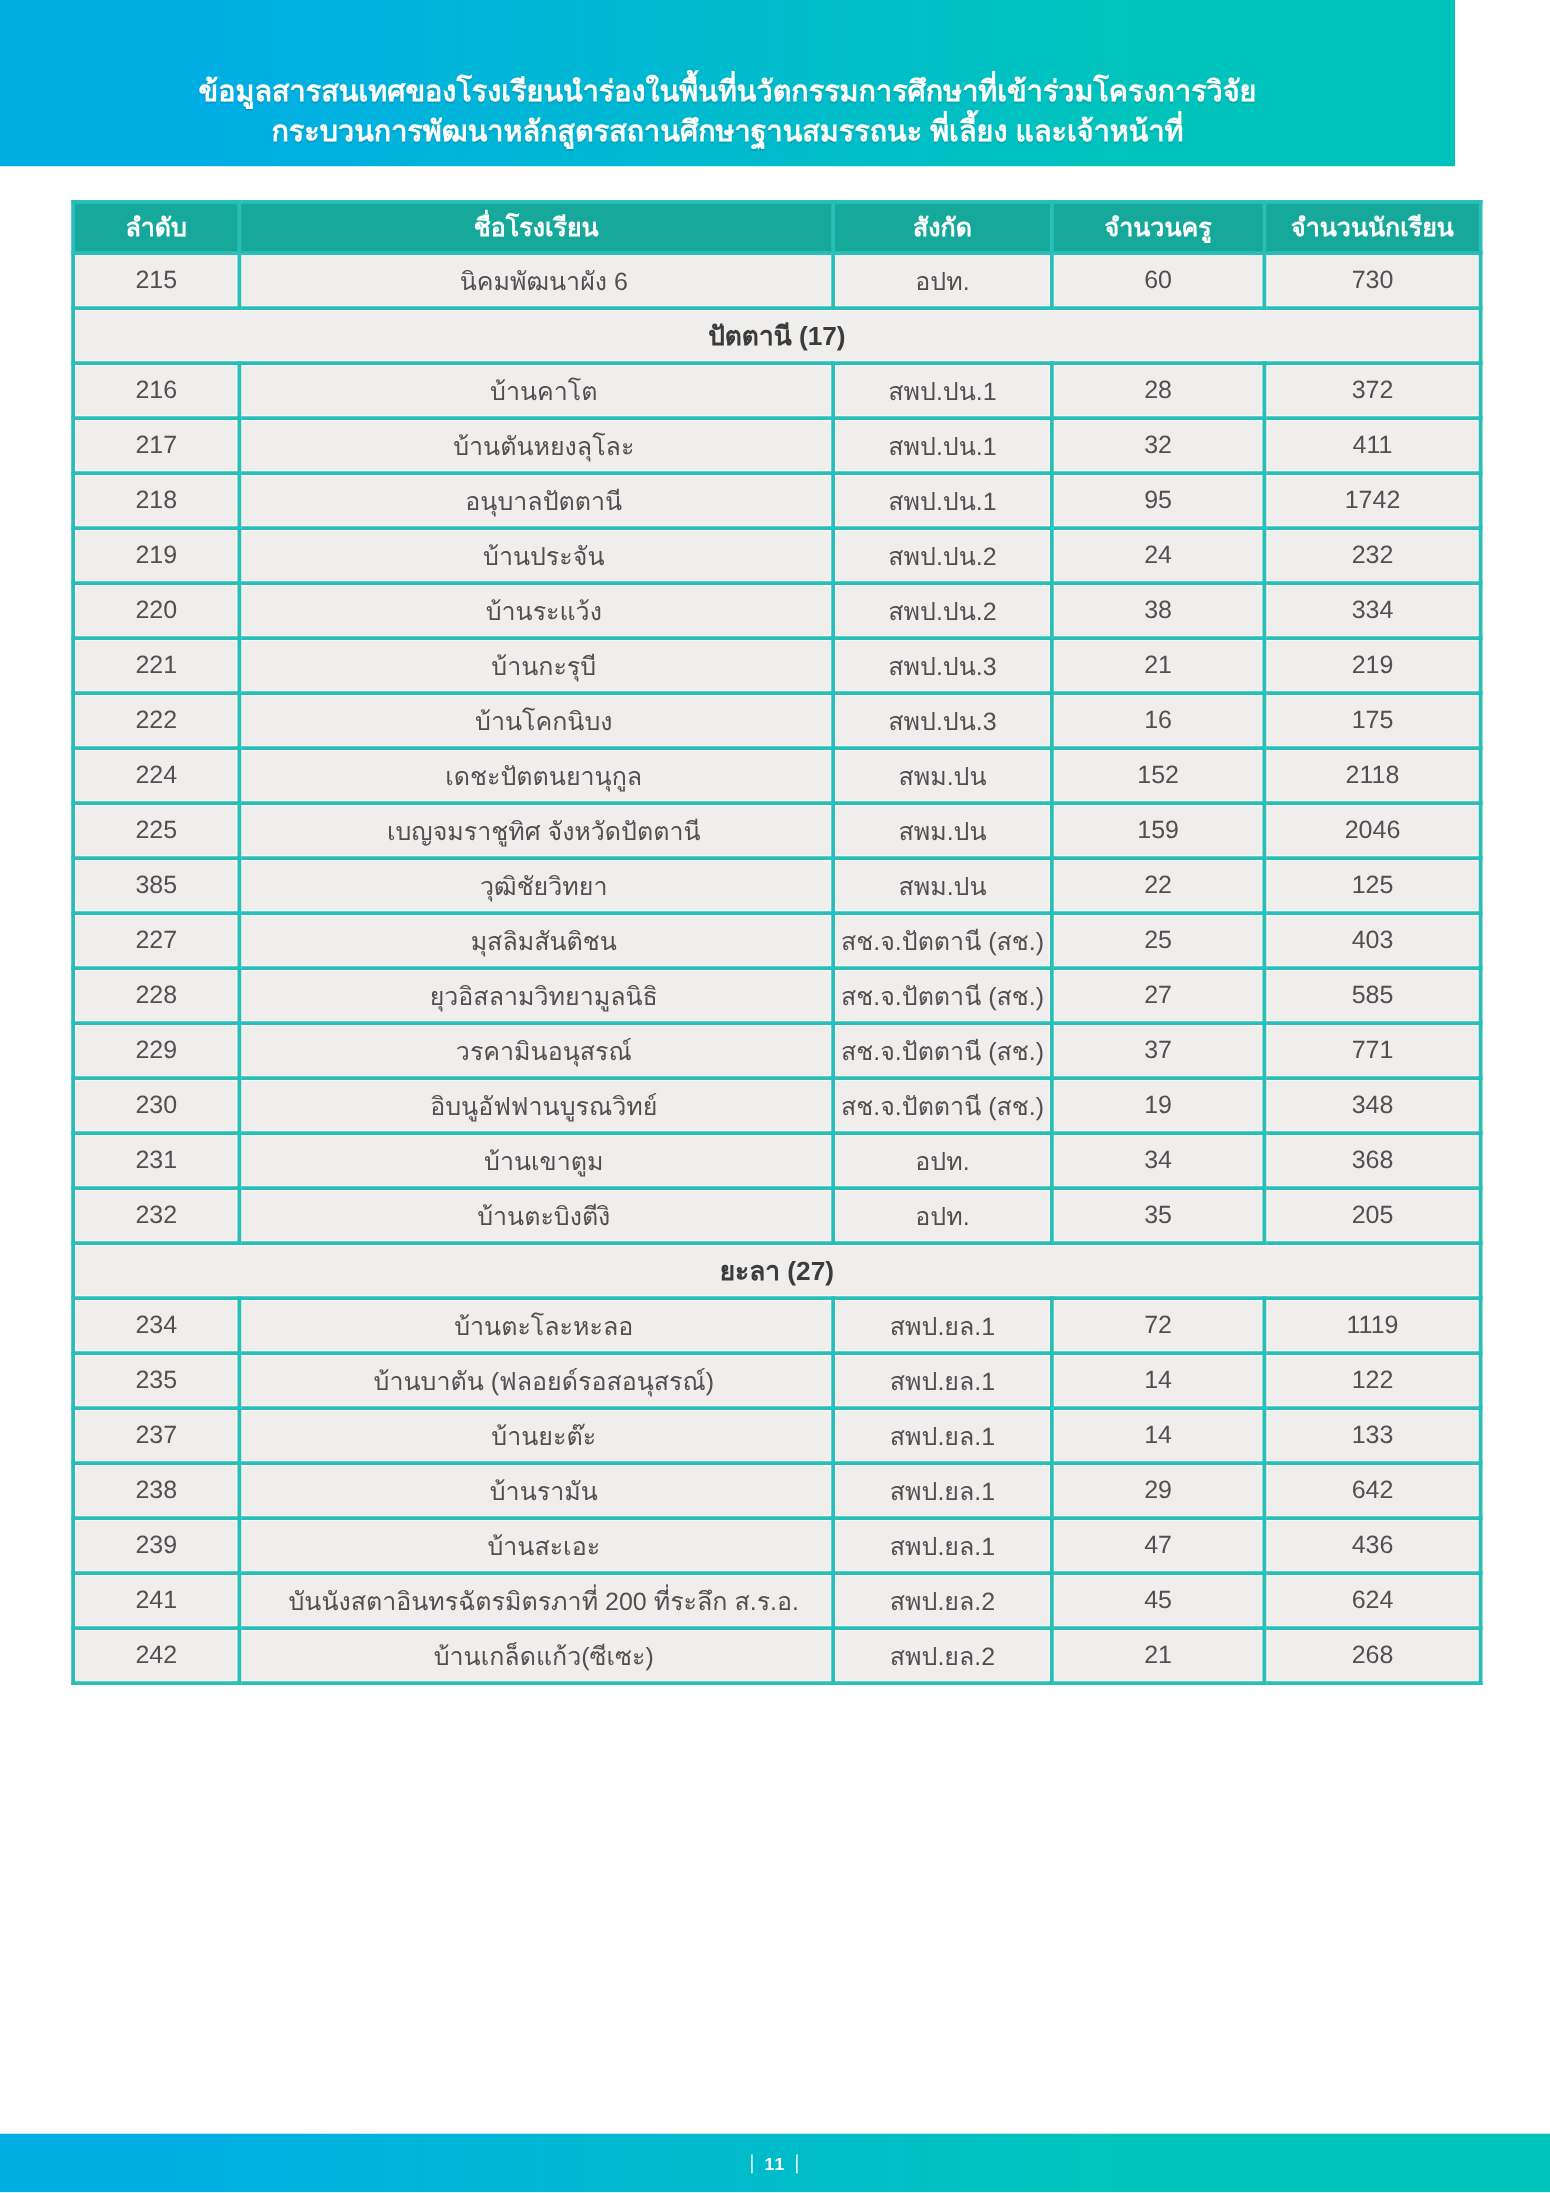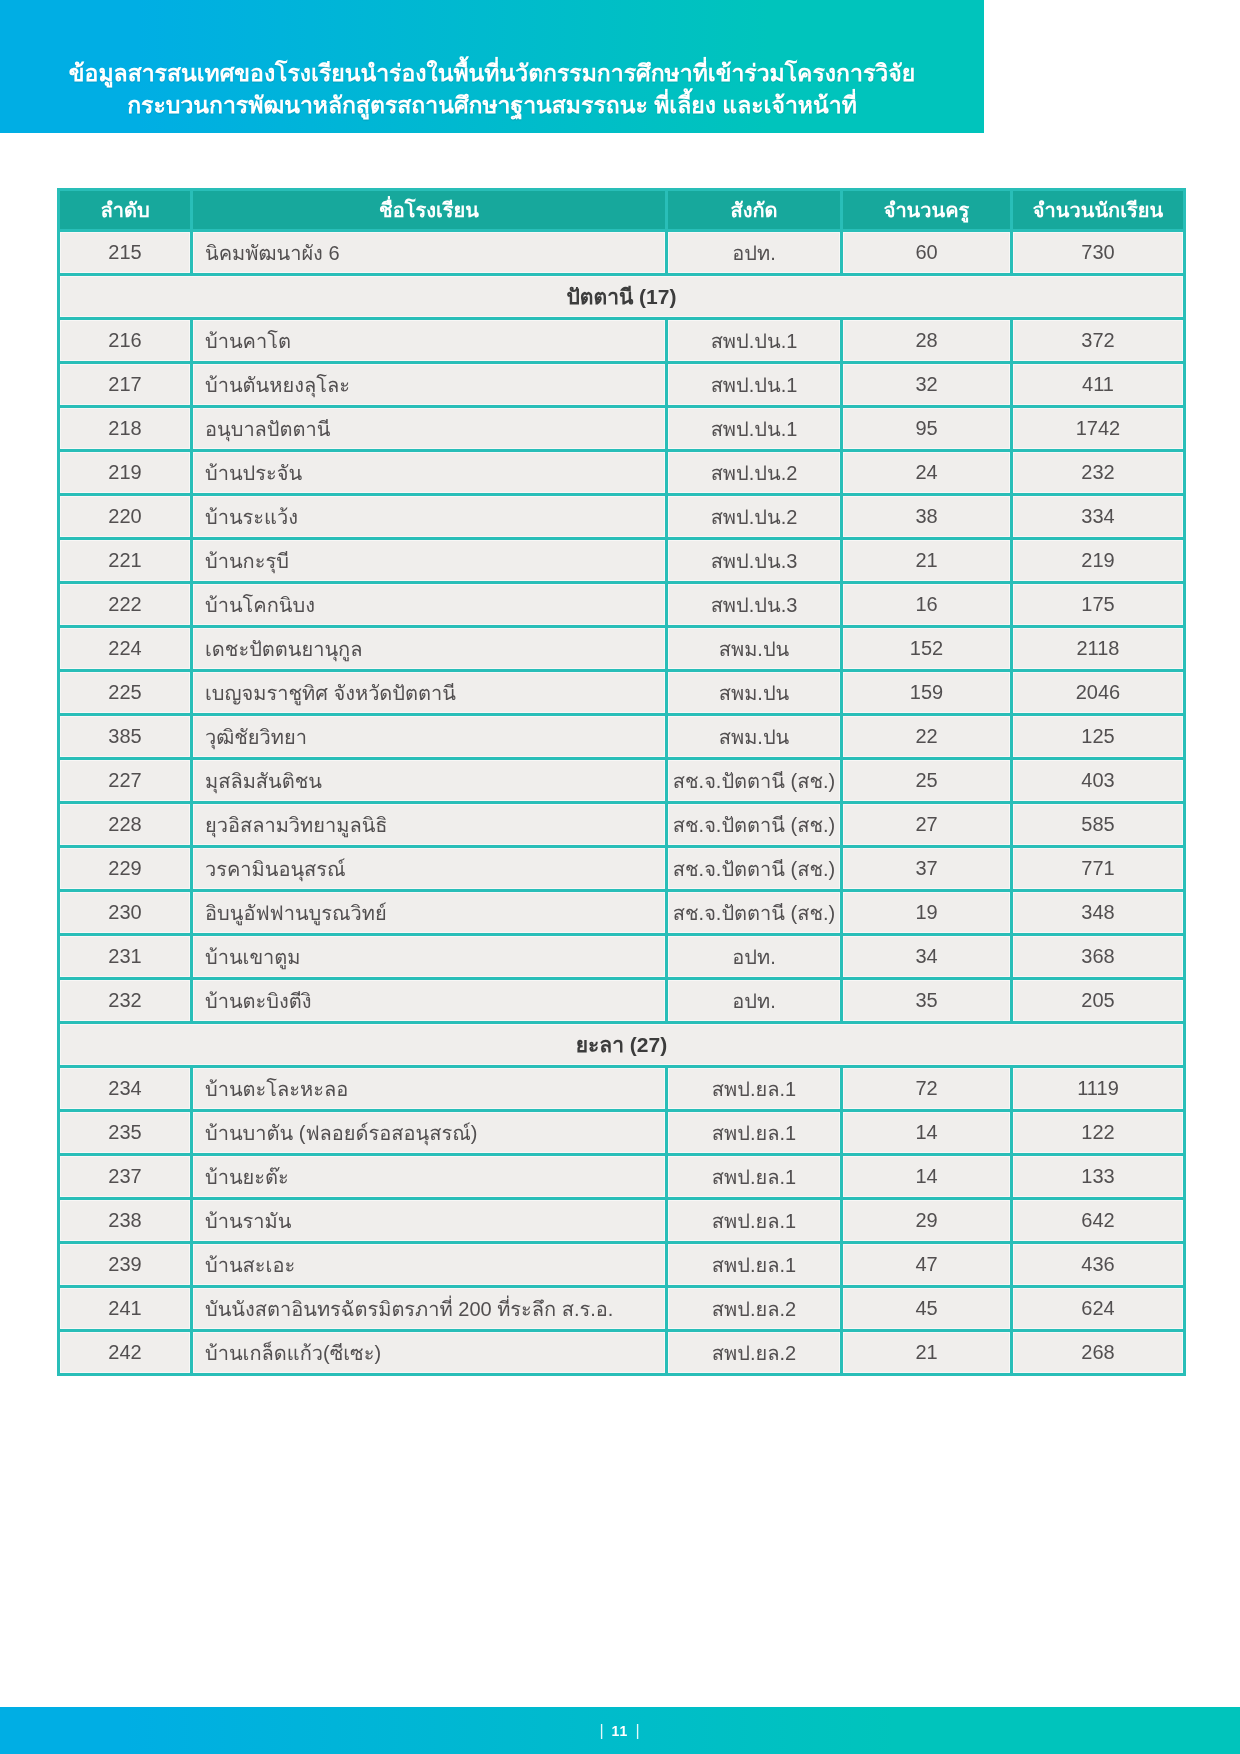--- a/index.html
+++ b/index.html
@@ -14,50 +14,50 @@
   *{margin:0;padding:0;box-sizing:border-box;}
   html,body{background:#ffffff;}
   body{font-family:"Liberation Sans","DejaVu Sans",sans-serif;}
   .page{
     position:relative;
     width:1240px;height:1754px;
     background:#ffffff;
     overflow:hidden;
   }
   .top-band{
-    position:absolute;top:0;left:0;width:984px;height:133px;
+    position:absolute;top:0;left:0;width:1164px;height:133px;
     background:linear-gradient(90deg,var(--band-left) 0%,var(--band-left) 14%,var(--band-right) 78%,var(--band-right) 100%);
     display:flex;flex-direction:column;justify-content:flex-end;
     padding-bottom:12px;
   }
   .title-line{
     text-align:center;color:#ffffff;font-weight:bold;
     font-size:23px;line-height:32px;
     text-shadow:0 1px 1px rgba(0,60,70,.18);
   }
   .tbl-wrap{position:absolute;top:160px;left:57px;width:1126px;}
   table{
-    width:1126px;border-collapse:collapse;table-layout:fixed;margin-top:28px;
+    width:1126px;border-collapse:collapse;table-layout:fixed;
   }
   col.c0{width:133px}col.c1{width:475px}col.c2{width:175px}col.c3{width:170px}col.c4{width:173px}
   th{
     background:var(--thead-bg);color:#ffffff;
     font-size:20px;font-weight:bold;
     height:41px;border:3px solid var(--grid);
     text-align:center;vertical-align:middle;
   }
   td{
     background:var(--row-bg);color:var(--cell-text);
     font-size:20px;height:44px;
     border:3px solid var(--grid);
     vertical-align:middle;text-align:center;
     box-shadow:inset 0 0 0 1px rgba(255,255,255,.55);
     overflow:hidden;white-space:nowrap;
   }
-  td.name{text-align:left;padding-left:12px;}
+  td.name{text-align:center;padding-left:12px;}
   tr.section td{
     font-weight:bold;color:var(--section-text);font-size:21px;
     text-align:center;
   }
   .bottom-band{
     position:absolute;left:0;bottom:0;width:1240px;height:47px;
     background:linear-gradient(90deg,var(--band-left) 0%,var(--band-left) 10%,var(--band-right) 72%,var(--band-right) 100%);
     display:flex;align-items:center;justify-content:center;
   }
   .page-num{

